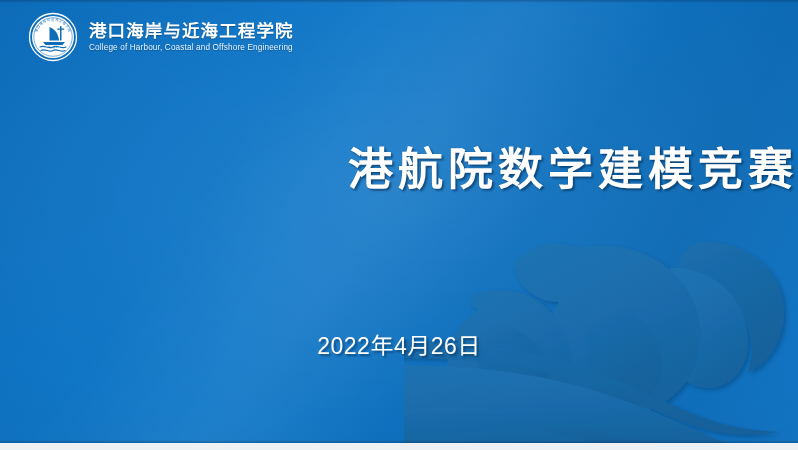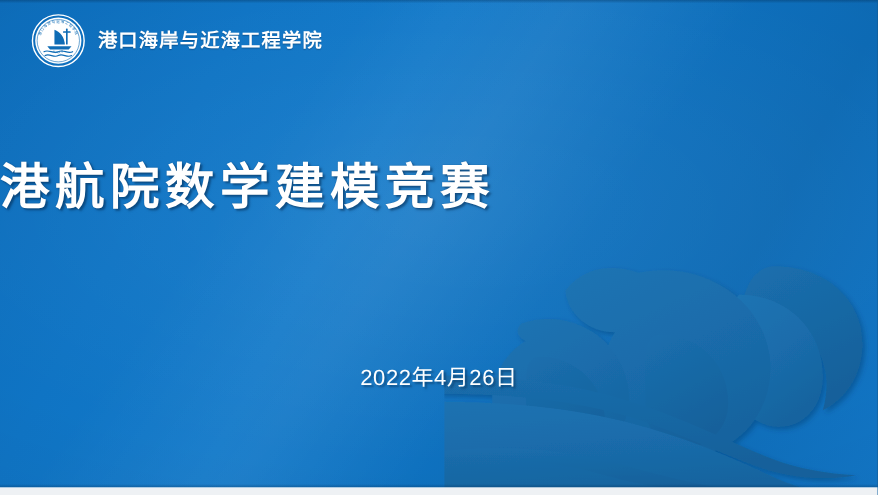--- a/index.html
+++ b/index.html
@@ -116,41 +116,41 @@
     line-height: 1.2;
     white-space: nowrap;
     text-shadow: 0 1px 1px rgba(0,30,60,0.30);
   }
 
   
   .title-block {
     position: absolute;
     left: 0; right: 0;
     top: 138px;
-    text-align: left;
+    text-align: right;
   }
   .title-line {
     font-size: 45px;
     font-weight: 700;
     color: #ffffff;
     letter-spacing: 5px;
     line-height: 1.42;
     white-space: nowrap;
     text-shadow:
       2px 2px 2px rgba(0,36,72,0.52),
       0 0 1px rgba(0,36,72,0.45);
   }
 
   
   .date-line {
     position: absolute;
     left: 0; right: 0;
     top: 327px;
     text-align: center;
-    font-size: 20px;
+    font-size: 23px;
     font-weight: 400;
     color: #ffffff;
     letter-spacing: 0.5px;
     white-space: nowrap;
     text-shadow: 2px 2px 2px rgba(0,36,72,0.50);
   }
 </style>
 </head>
 <body>
 
@@ -312,20 +312,21 @@
         <text font-size="4.6" font-family="'DejaVu Sans', sans-serif" fill="#0f6cb5" letter-spacing="0.8">
           <textPath href="#arcBot" startOffset="50%" text-anchor="middle">
             河海大学
           </textPath>
         </text>
       </svg>
     </div>
 
     <div class="logo-text">
       <div class="logo-cn">港口海岸与近海工程学院</div>
+      <div class="logo-en">College of Harbour, Coastal and Offshore Engineering</div>
     </div>
   </div>
 
   <div class="title-block">
     <div class="title-line">港航院数学建模竞赛</div>
   </div>
 
   <div class="date-line">2022年4月26日</div>
 
   <div class="bottom-strip-shadow"></div>

